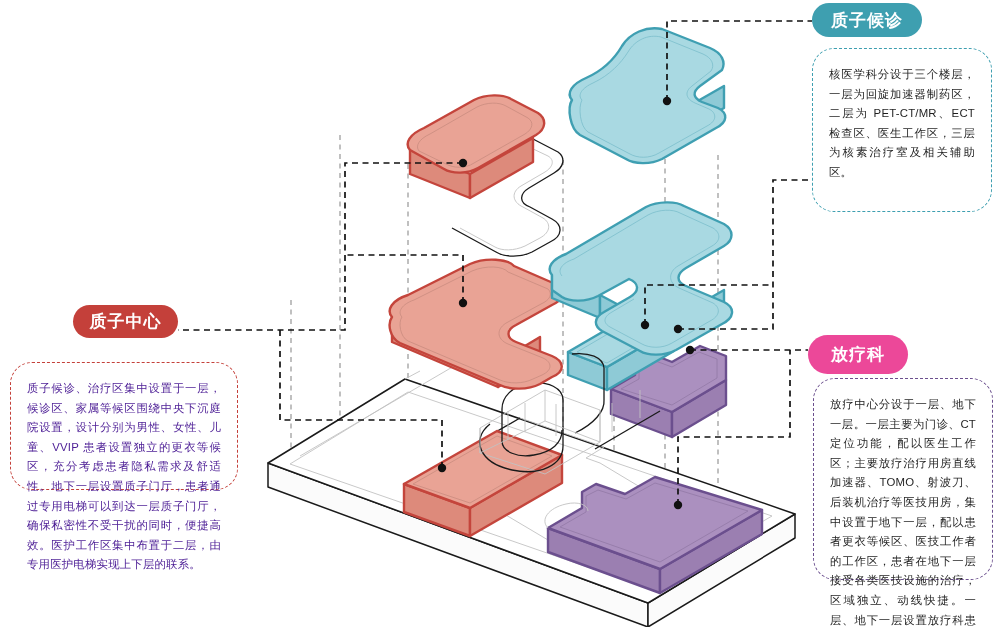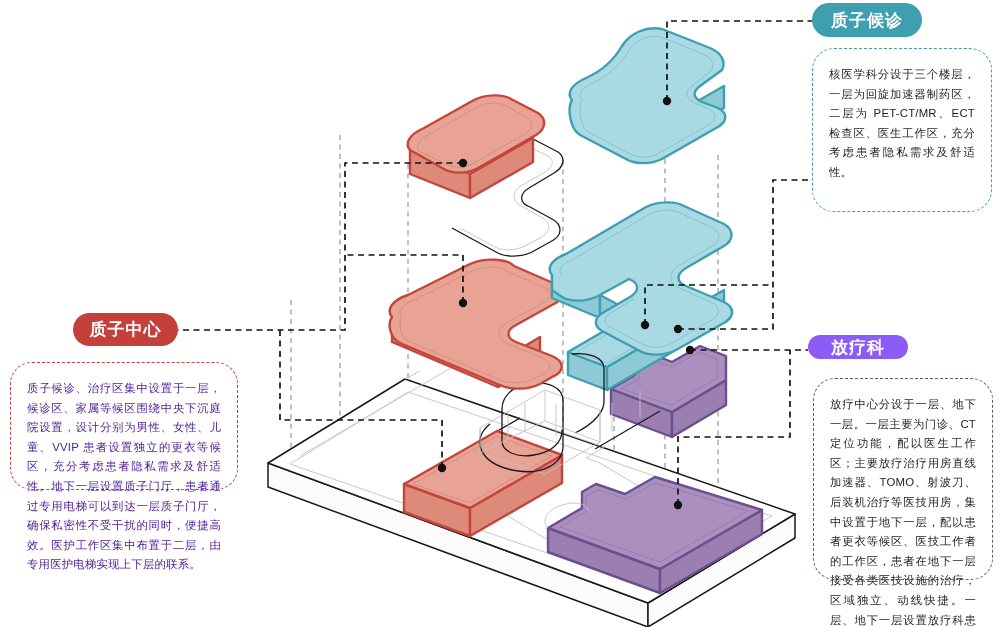--- a/index.html
+++ b/index.html
@@ -16,22 +16,22 @@
     display:flex;align-items:center;justify-content:center;
     border-radius:999px;
     color:#ffffff;
     font-weight:bold;
     letter-spacing:1px;
     white-space:nowrap;
     box-sizing:border-box;
     z-index:40;
   }
   .pill-nuclear{left:812px;top:3px;width:110px;height:34px;background:#3e9fb0;font-size:17px;}
-  .pill-proton {left:73px; top:313px;width:105px;height:33px;background:#c4403a;font-size:17px;}
-  .pill-radio  {left:808px;top:335px;width:100px;height:24px;background:#8b5cf6;font-size:17px;}
+  .pill-proton {left:73px; top:305px;width:105px;height:33px;background:#c4403a;font-size:17px;}
+  .pill-radio  {left:808px;top:335px;width:100px;height:39px;background:#ec4899;font-size:17px;}
 
   
   .note{
     position:absolute;
     box-sizing:border-box;
     border-radius:22px;
     background:#ffffff;
     z-index:35;
     padding:16px 16px 14px 16px;
   }
@@ -352,21 +352,21 @@
     </g>
   </svg>
 
   <div class="pill pill-nuclear">质子候诊</div>
 
   <div class="pill pill-proton">质子中心</div>
 
   <div class="pill pill-radio">放疗科</div>
 
   <div class="note note-nuclear">
-    <p>核医学科分设于三个楼层，一层为回旋加速器制药区，二层为 PET-CT/MR、ECT 检查区、医生工作区，充分考虑患者隐私需求及舒适性。</p>
+    <p>核医学科分设于三个楼层，一层为回旋加速器制药区，二层为 PET-CT/MR、ECT 检查区、医生工作区，三层为核素治疗室及相关辅助区。</p>
   </div>
 
   <div class="note note-proton">
     <p>质子候诊、治疗区集中设置于一层，候诊区、家属等候区围绕中央下沉庭院设置，设计分别为男性、女性、儿童、VVIP 患者设置独立的更衣等候区，充分考虑患者隐私需求及舒适性。地下一层设置质子门厅，患者通过专用电梯可以到达一层质子门厅，确保私密性不受干扰的同时，便捷高效。医护工作区集中布置于二层，由专用医护电梯实现上下层的联系。</p>
   </div>
 
   <div class="note note-radio">
     <p>放疗中心分设于一层、地下一层。一层主要为门诊、CT 定位功能，配以医生工作区；主要放疗治疗用房直线加速器、TOMO、射波刀、后装机治疗等医技用房，集中设置于地下一层，配以患者更衣等候区、医技工作者的工作区，患者在地下一层接受各类医技设施的治疗，区域独立、动线快捷。一层、地下一层设置放疗科患者专用电梯、医生专用电梯，为上下两层提供最短路径的垂直交通联系。</p>
   </div>
 

